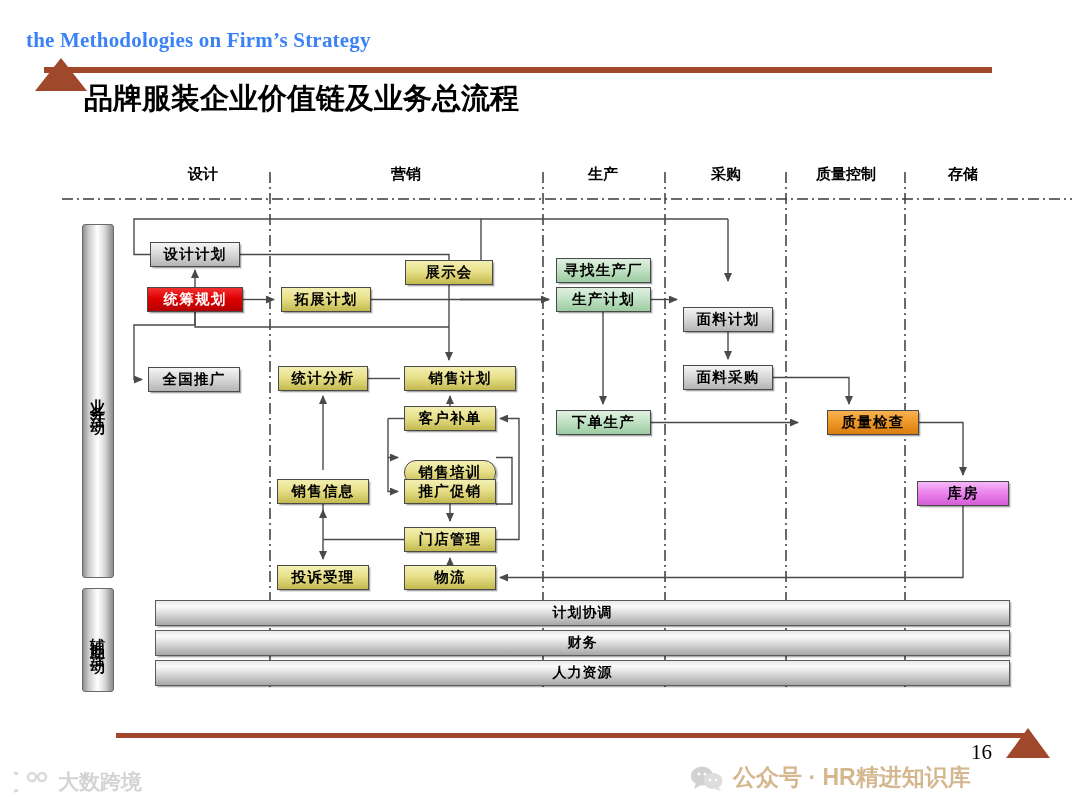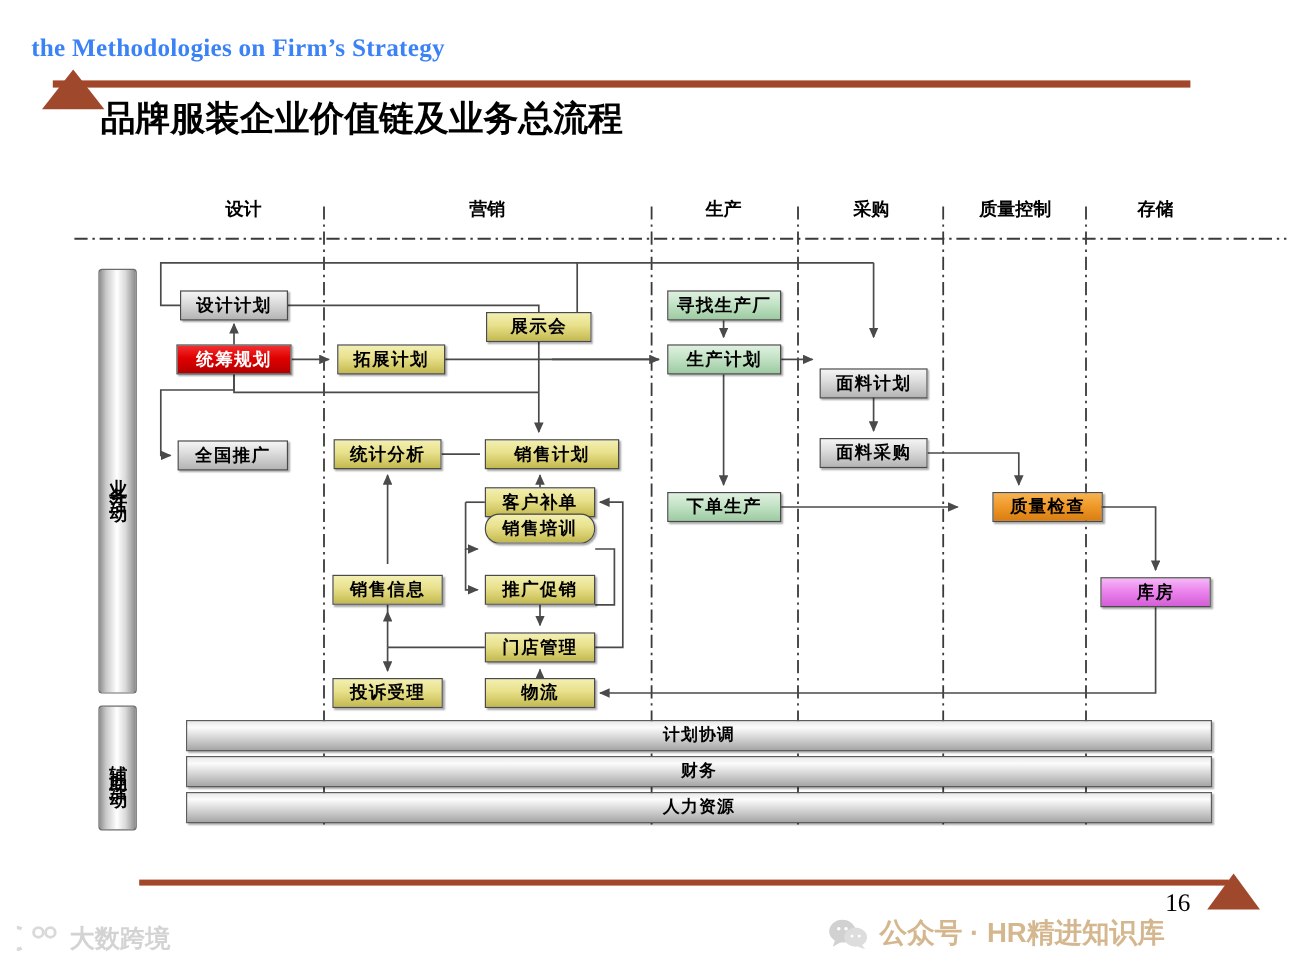--- a/index.html
+++ b/index.html
@@ -225,27 +225,27 @@
       <span>辅助活动</span>
     </div>
     <div class="node n-gray" style="left: 150px; top: 242px; width: 90px; height: 25px;">设计计划</div>
     <div class="node n-red" style="left: 147px; top: 287px; width: 96px; height: 25px;">统筹规划</div>
     <div class="node n-gray" style="left: 148px; top: 367px; width: 92px; height: 25px;">全国推广</div>
     <div class="node n-yellow" style="left: 281px; top: 287px; width: 90px; height: 25px;">拓展计划</div>
     <div class="node n-yellow" style="left: 405px; top: 260px; width: 88px; height: 25px;">展示会</div>
     <div class="node n-yellow" style="left: 278px; top: 366px; width: 90px; height: 25px;">统计分析</div>
     <div class="node n-yellow" style="left: 404px; top: 366px; width: 112px; height: 25px;">销售计划</div>
     <div class="node n-yellow" style="left: 404px; top: 406px; width: 92px; height: 25px;">客户补单</div>
-    <div class="node n-yellow" style="left: 404px; top: 428px; width: 92px; height: 25px; border-radius: 12px;">销售培训</div>
+    <div class="node n-yellow" style="left: 404px; top: 460px; width: 92px; height: 25px; border-radius: 12px;">销售培训</div>
     <div class="node n-yellow" style="left: 404px; top: 479px; width: 92px; height: 25px;">推广促销</div>
     <div class="node n-yellow" style="left: 404px; top: 527px; width: 92px; height: 25px;">门店管理</div>
     <div class="node n-yellow" style="left: 404px; top: 565px; width: 92px; height: 25px;">物流</div>
     <div class="node n-yellow" style="left: 277px; top: 479px; width: 92px; height: 25px;">销售信息</div>
     <div class="node n-yellow" style="left: 277px; top: 565px; width: 92px; height: 25px;">投诉受理</div>
-    <div class="node n-green" style="left: 556px; top: 242px; width: 95px; height: 25px;">寻找生产厂</div>
+    <div class="node n-green" style="left: 556px; top: 258px; width: 95px; height: 25px;">寻找生产厂</div>
     <div class="node n-green" style="left: 556px; top: 287px; width: 95px; height: 25px;">生产计划</div>
     <div class="node n-green" style="left: 556px; top: 410px; width: 95px; height: 25px;">下单生产</div>
     <div class="node n-gray" style="left: 683px; top: 287px; width: 90px; height: 25px; margin-top: 20px;">面料计划</div>
     <div class="node n-gray" style="left: 683px; top: 365px; width: 90px; height: 25px;">面料采购</div>
     <div class="node n-orange" style="left: 804px; top: 410px; width: 92px; height: 25px; margin-left: 23px;">质量检查</div>
     <div class="node n-pink" style="left: 917px; top: 481px; width: 92px; height: 25px;">库房</div>
     <div class="support-bar" style="top: 600px;">
       <span>计划协调</span>
     </div>
     <div class="support-bar" style="top: 630px;">

